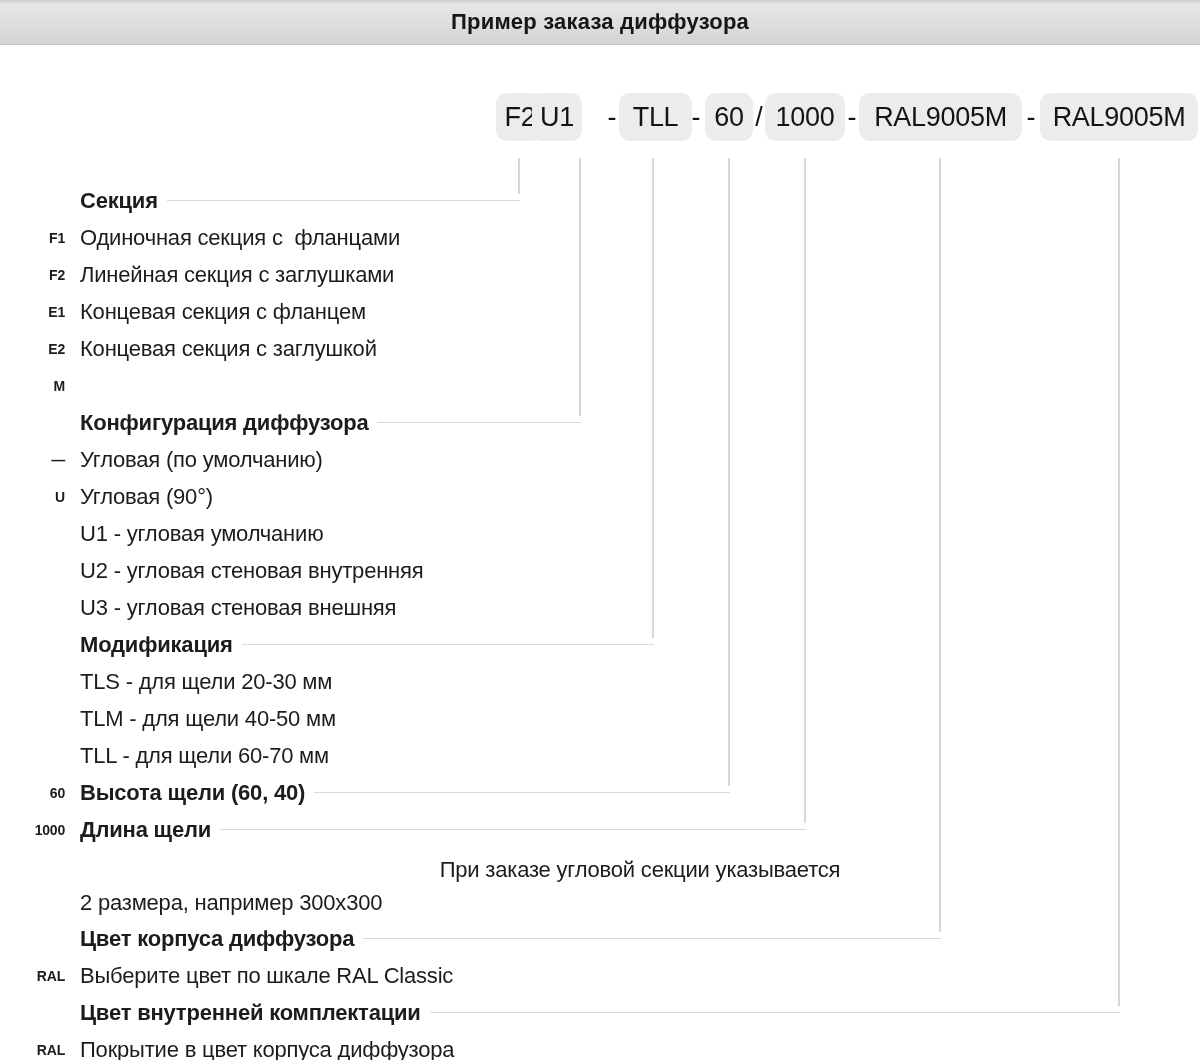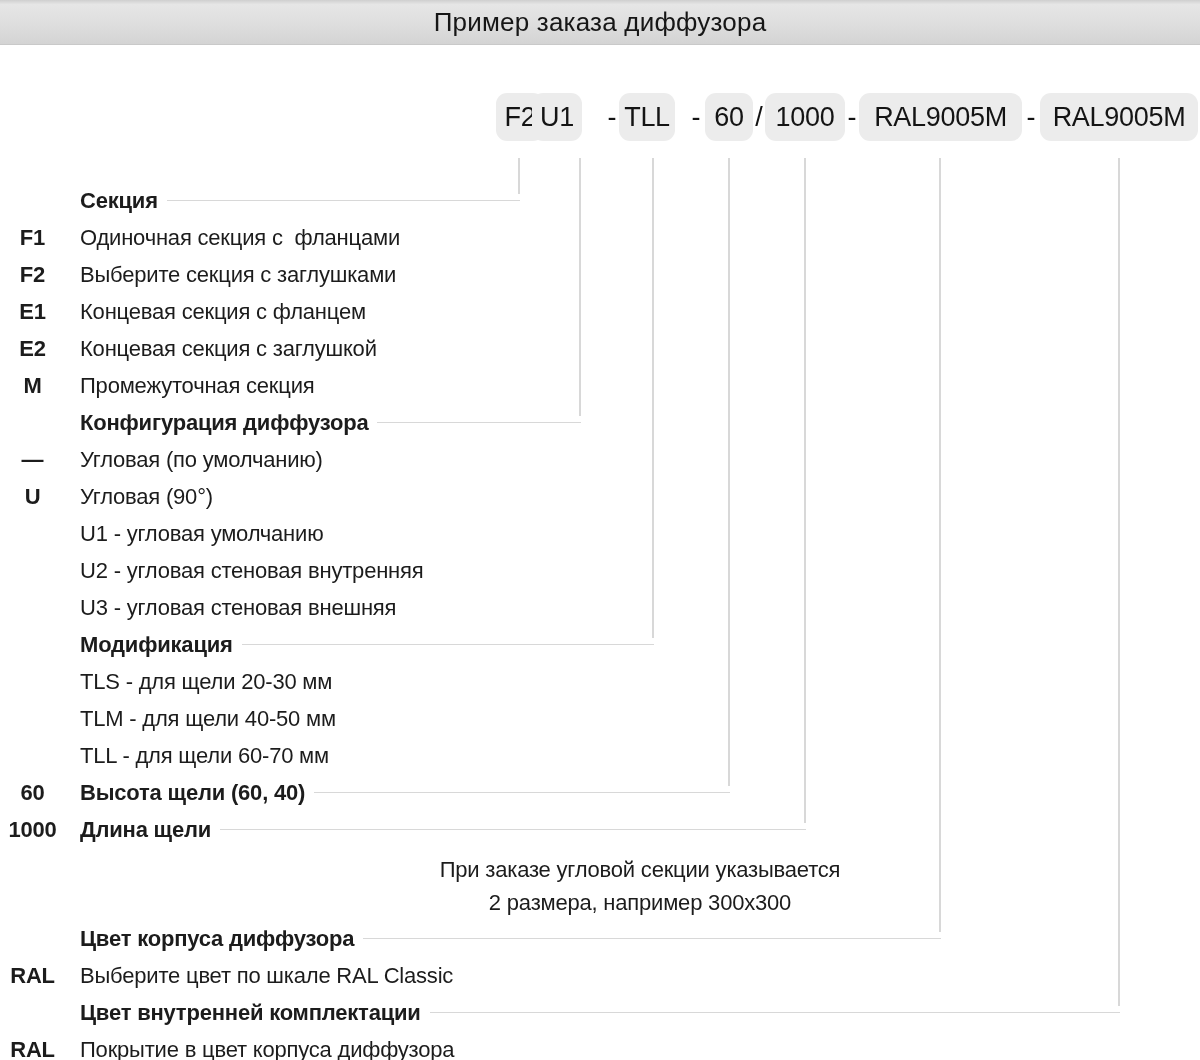--- a/index.html
+++ b/index.html
@@ -12,68 +12,68 @@
     overflow:hidden;
   }
   
   .titlebar{
     position:absolute;left:0;top:0;width:1200px;height:44px;
     background:linear-gradient(180deg,#cfcfcf 0%,#e6e6e6 10%,#dedede 55%,#d4d4d4 100%);
     border-bottom:1px solid #c9c9c9;
     display:flex;align-items:center;justify-content:center;
   }
   .titlebar .t{
-    font-size:26px;font-weight:400;letter-spacing:.2px;color:#161616;
+    font-size:22px;font-weight:700;letter-spacing:.2px;color:#161616;
   }
   
   .blk{
     position:absolute;top:93px;height:48px;
     background:#ececec;border-radius:11px;
     display:flex;align-items:center;justify-content:center;
     font-size:27px;color:#141414;white-space:nowrap;
     letter-spacing:-0.3px;
   }
   .sep{
     position:absolute;top:93px;height:48px;width:20px;
     display:flex;align-items:center;justify-content:center;
     font-size:27px;color:#141414;
   }
   
   .vl{position:absolute;top:158px;width:1.5px;background:#d8d8d8;}
   
   .legend{position:absolute;left:0;top:174px;width:1200px;margin-top:8px;}
   .row{display:flex;align-items:center;height:37px;}
   .row .code{
-    flex:0 0 65px;width:65px;text-align:center;
-    font-weight:bold;font-size:22px;letter-spacing:-0.2px;white-space:pre;
+    flex:0 0 65px;width:65px;text-align:right;
+    font-weight:bold;font-size:14px;letter-spacing:-0.2px;white-space:pre;
   }
   .row .label{
     margin-left:15px;font-size:22px;letter-spacing:-0.2px;white-space:pre;
   }
   .row.head .label{font-weight:bold;}
   .row .hline{flex:1 1 auto;height:1.5px;background:#d8d8d8;margin-left:9px;min-width:6px;}
   .row.note{height:33px;}
   .row.note.first{margin-top:5px;height:33px;justify-content:center;}
-  .row.note.second{height:34px;justify-content:center;}
+  .row.note.second{height:34px;}
 </style>
 </head>
 <body>
 
 <div class="canvas">
 
   <div class="titlebar">
     <span class="t">Пример заказа диффузора</span>
   </div>
 
   <div>
     <span class="blk" style="left:496px;width:48px">F2</span>
     <span class="sep" style="left:540px">-</span>
     <span class="blk" style="left:532px;width:50px">U1</span>
     <span class="sep" style="left:602px">-</span>
-    <span class="blk" style="left:619px;width:56px">TLL</span>
+    <span class="blk" style="left:619px;width:73px">TLL</span>
     <span class="sep" style="left:686px">-</span>
     <span class="blk" style="left:705px;width:48px">60</span>
     <span class="sep" style="left:749px">/</span>
     <span class="blk" style="left:765px;width:80px">1000</span>
     <span class="sep" style="left:842px">-</span>
     <span class="blk" style="left:859px;width:163px">RAL9005M</span>
     <span class="sep" style="left:1021px">-</span>
     <span class="blk" style="left:1040px;width:158px">RAL9005M</span>
   </div>
 
@@ -92,33 +92,32 @@
       <span class="label">Секция</span>
       <span class="hline"></span>
     </div>
 
     <div class="row">
       <span class="code">F1</span>
       <span class="label">Одиночная секция с &nbsp;фланцами</span>
     </div>
     <div class="row">
       <span class="code">F2</span>
-      <span class="label">Выберите секция с заглушками</span>
+      <span class="label">Линейная секция с заглушками</span>
     </div>
     <div class="row">
       <span class="code">E1</span>
       <span class="label">Концевая секция с фланцем</span>
     </div>
     <div class="row">
       <span class="code">E2</span>
       <span class="label">Концевая секция с заглушкой</span>
     </div>
     <div class="row">
       <span class="code">M</span>
-      <span class="label">Промежуточная секция</span>
     </div>
 
     <div class="row head" style="width:581px">
       <span class="code"></span>
       <span class="label">Конфигурация диффузора</span>
       <span class="hline"></span>
     </div>
 
     <div class="row">
       <span class="code">—</span>

